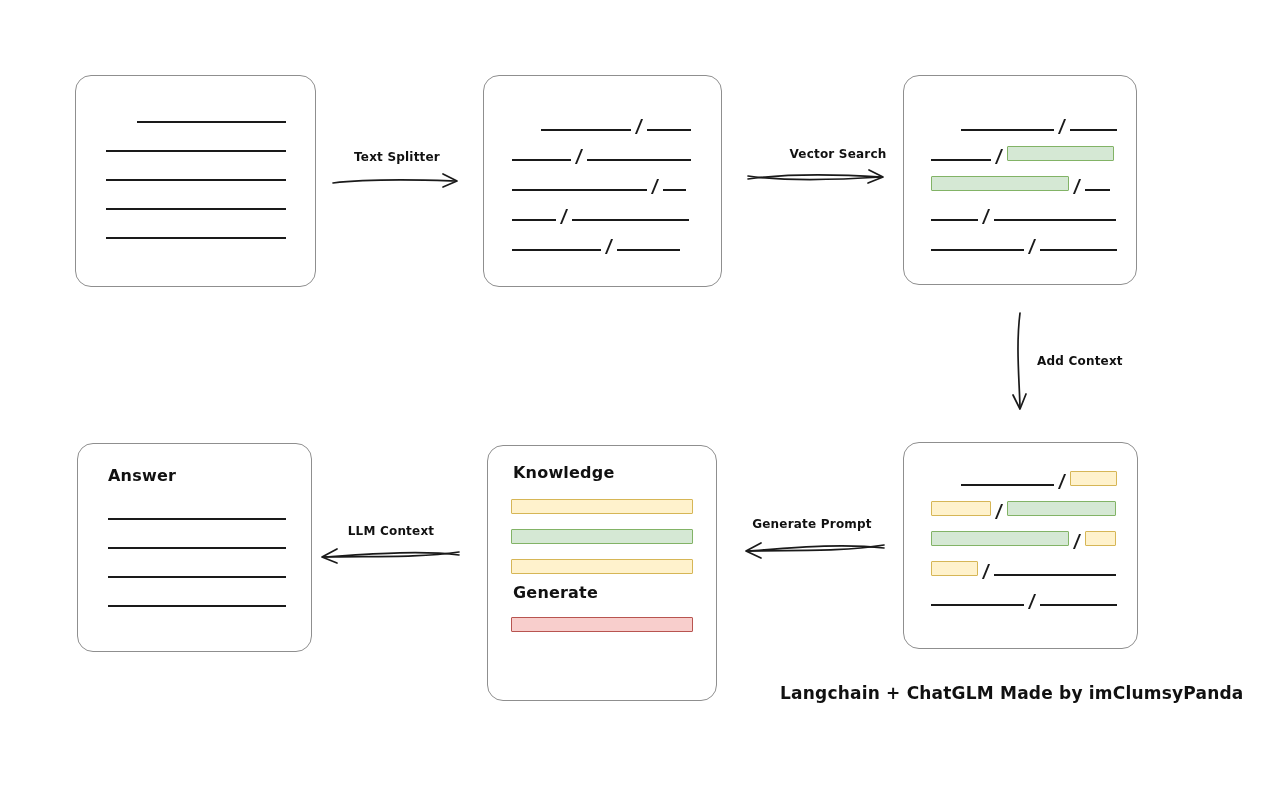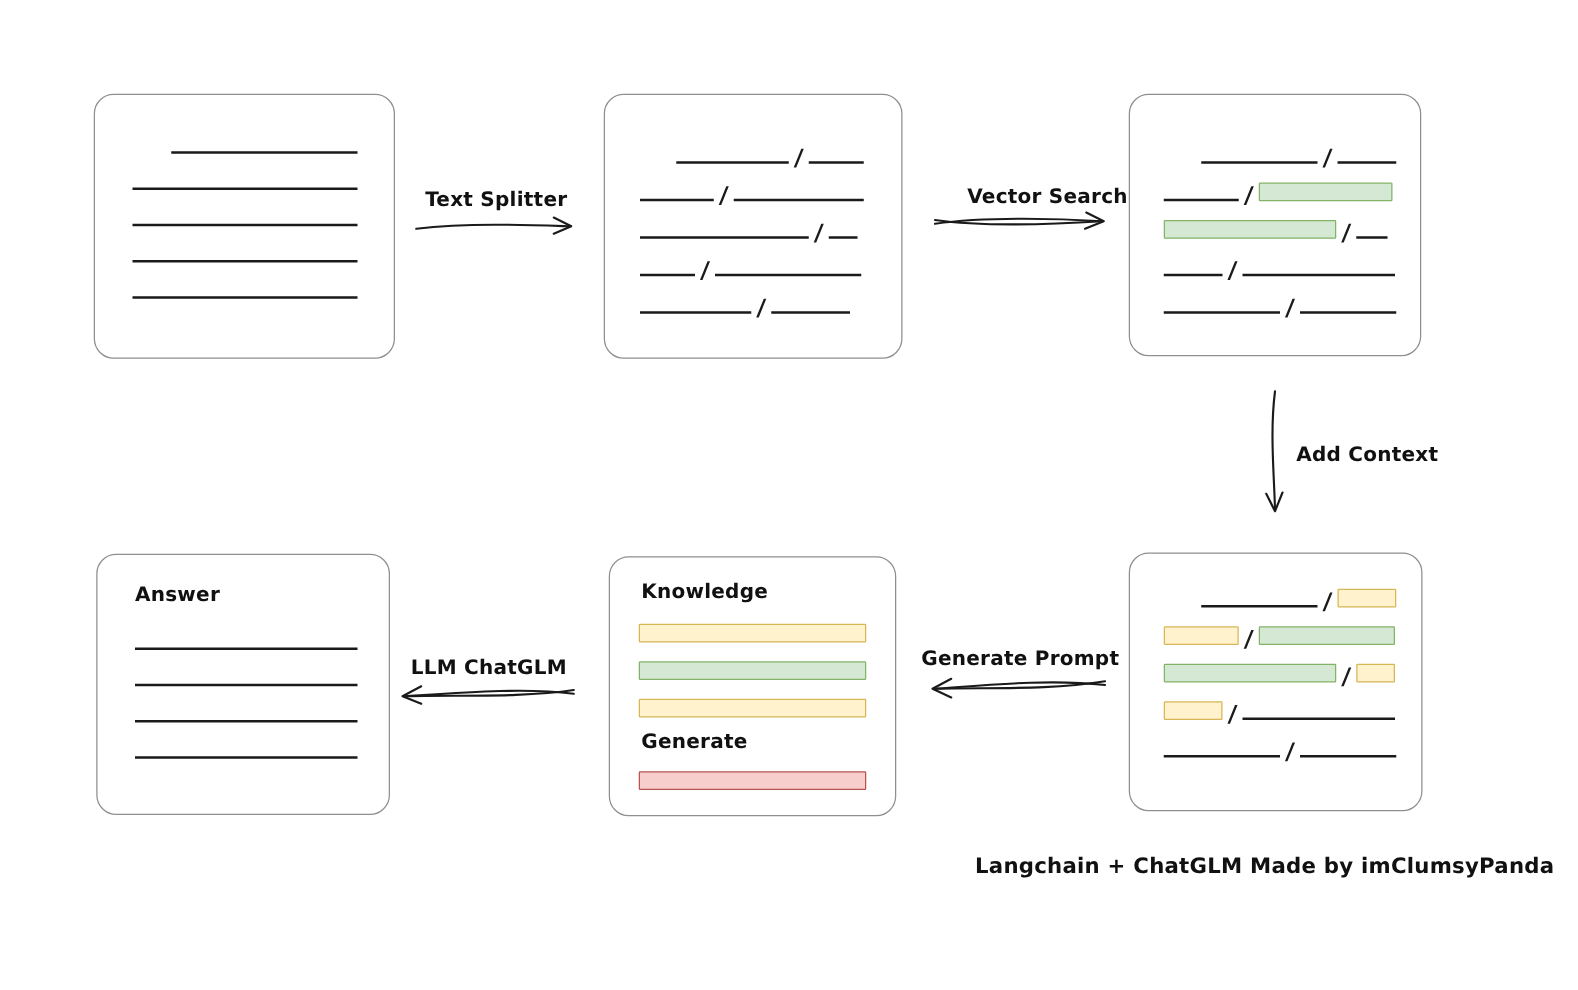--- a/index.html
+++ b/index.html
@@ -22,21 +22,21 @@
   .seg-bar{height:15px;border:1.5px solid;border-radius:1px;box-sizing:border-box;flex:0 0 auto;}
   .bar-green{background:var(--green-fill,#d5e8d4);border-color:var(--green-stroke,#82b366);}
   .bar-yellow{background:var(--yellow-fill,#fff2cc);border-color:var(--yellow-stroke,#d6b656);}
   .bar-red{background:var(--red-fill,#f8cecc);border-color:var(--red-stroke,#b85450);}
   .doc-rows .row, .doc-rows .row-29{height:29px;}
   .inner-label{
     position:absolute;font-size:16px;font-weight:600;letter-spacing:.2px;color:var(--text,#111);
     white-space:nowrap;
   }
   .arrow-label{
-    position:absolute;font-size:16px;font-weight:600;letter-spacing:.2px;color:var(--text,#111);
+    position:absolute;font-size:12px;font-weight:600;letter-spacing:.2px;color:var(--text,#111);
     white-space:nowrap;text-align:center;
   }
   .caption{
     position:absolute;left:780px;top:683px;width:410px;text-align:center;
     font-size:17px;font-weight:600;letter-spacing:.2px;color:var(--text,#111);white-space:nowrap;
   }
   .arrows-layer{position:absolute;left:0;top:0;pointer-events:none;}
   .arrows-layer path, .arrows-layer polyline{
     fill:none;stroke:var(--arrow,#1a1a1a);stroke-width:1.7;stroke-linecap:round;stroke-linejoin:round;
   }
@@ -153,21 +153,21 @@
           <div class="seg-line" style="width: 122px;"></div>
         </div>
         <div class="row">
           <div class="seg-line" style="width: 93px;"></div>
           <div class="seg-slash"></div>
           <div class="seg-line" style="width: 77px;"></div>
         </div>
       </div>
   </div>
 
-  <div class="node" style="left:487px;top:445px;width:230px;height:208px;">
+  <div class="node" style="left:487px;top:445px;width:230px;height:256px;">
     <div class="inner-label" style="left:25px;top:17px;">Knowledge</div>
     <div class="rows" style="left:23px;top:38px;">
         <div class="row">
           <div class="seg-bar bar-yellow" style="width: 182px;"></div>
         </div>
         <div class="row">
           <div class="seg-bar bar-green" style="width: 182px;"></div>
         </div>
         <div class="row">
           <div class="seg-bar bar-yellow" style="width: 182px;"></div>
@@ -196,21 +196,21 @@
         <div class="row">
           <div class="seg-line" style="width: 178px;"></div>
         </div>
       </div>
   </div>
 
   <div class="arrow-label" style="left:332px;top:150px;width:130px;">Text Splitter</div>
   <div class="arrow-label" style="left:745px;top:147px;width:130px;margin-left:28px;">Vector Search</div>
   <div class="arrow-label" style="left:1037px;top:354px;text-align:center;">Add Context</div>
   <div class="arrow-label" style="left:737px;top:517px;width:150px;">Generate Prompt</div>
-  <div class="arrow-label" style="left:326px;top:524px;width:130px;">LLM ChatGLM</div>
+  <div class="arrow-label" style="left:326px;top:524px;width:130px;">LLM Context</div>
 
   <div class="caption">Langchain + ChatGLM Made by imClumsyPanda</div>
 
   <svg class="arrows-layer" width="1262" height="792" viewBox="0 0 1262 792">
     <g>
       <path d="M333,183 C375,178 425,180 455,181"></path>
       <polyline points="443,174 457,181 443,187"></polyline>
     </g>
     <g>
       <path d="M748,179 C790,173 850,175 882,177"></path>

